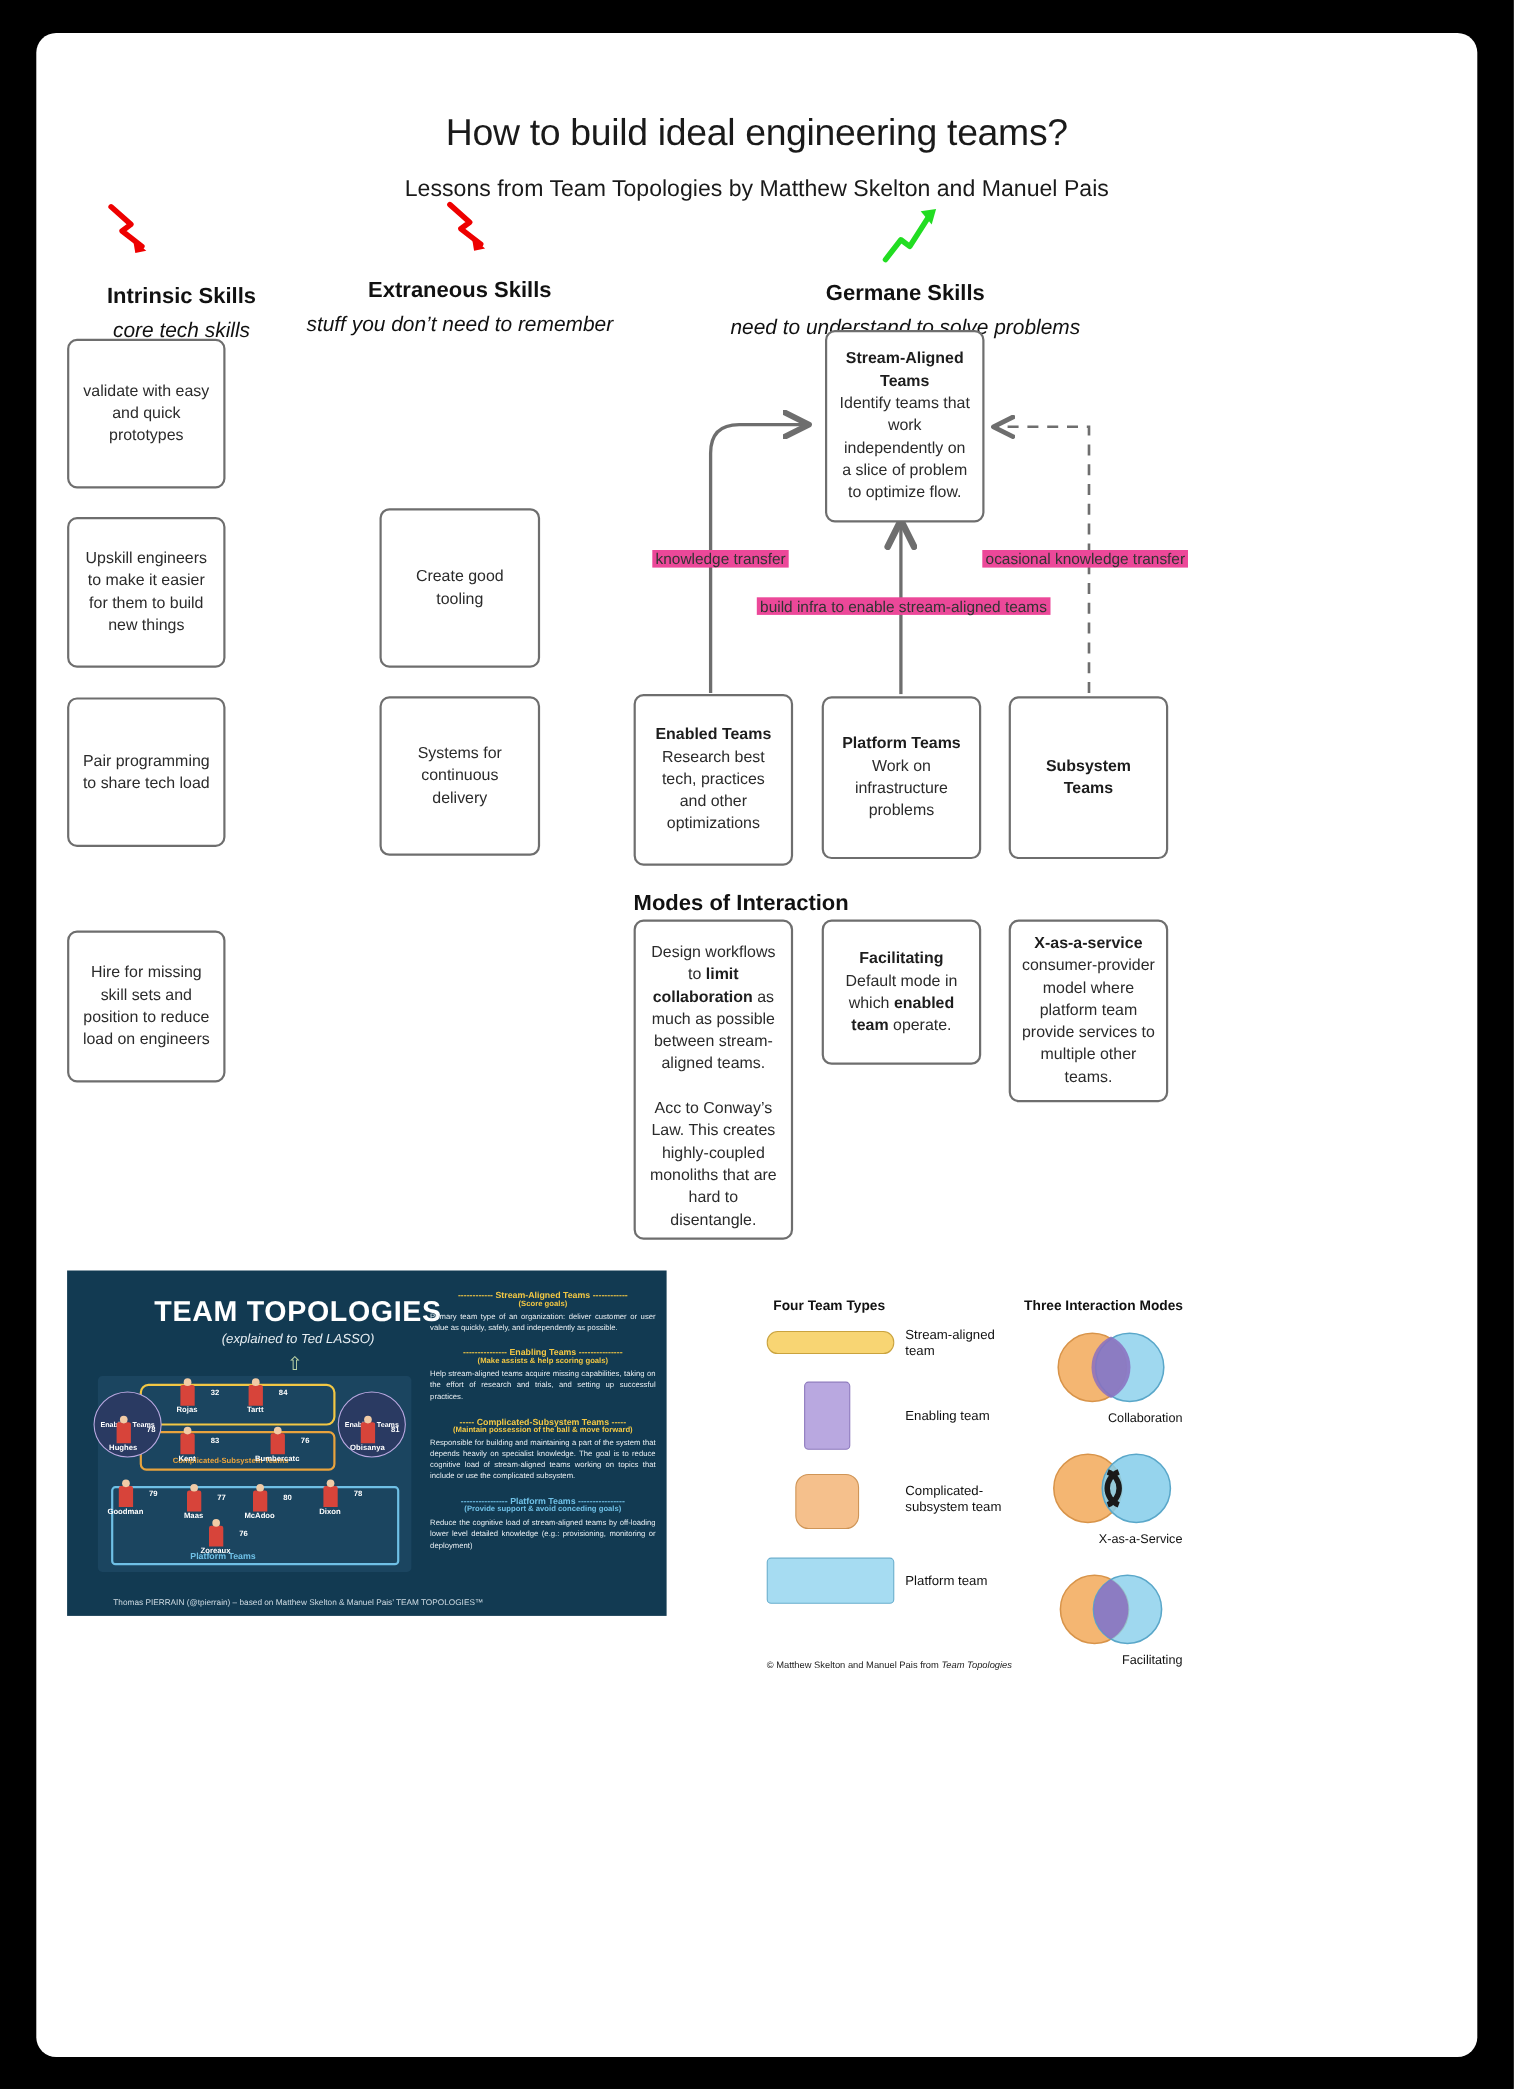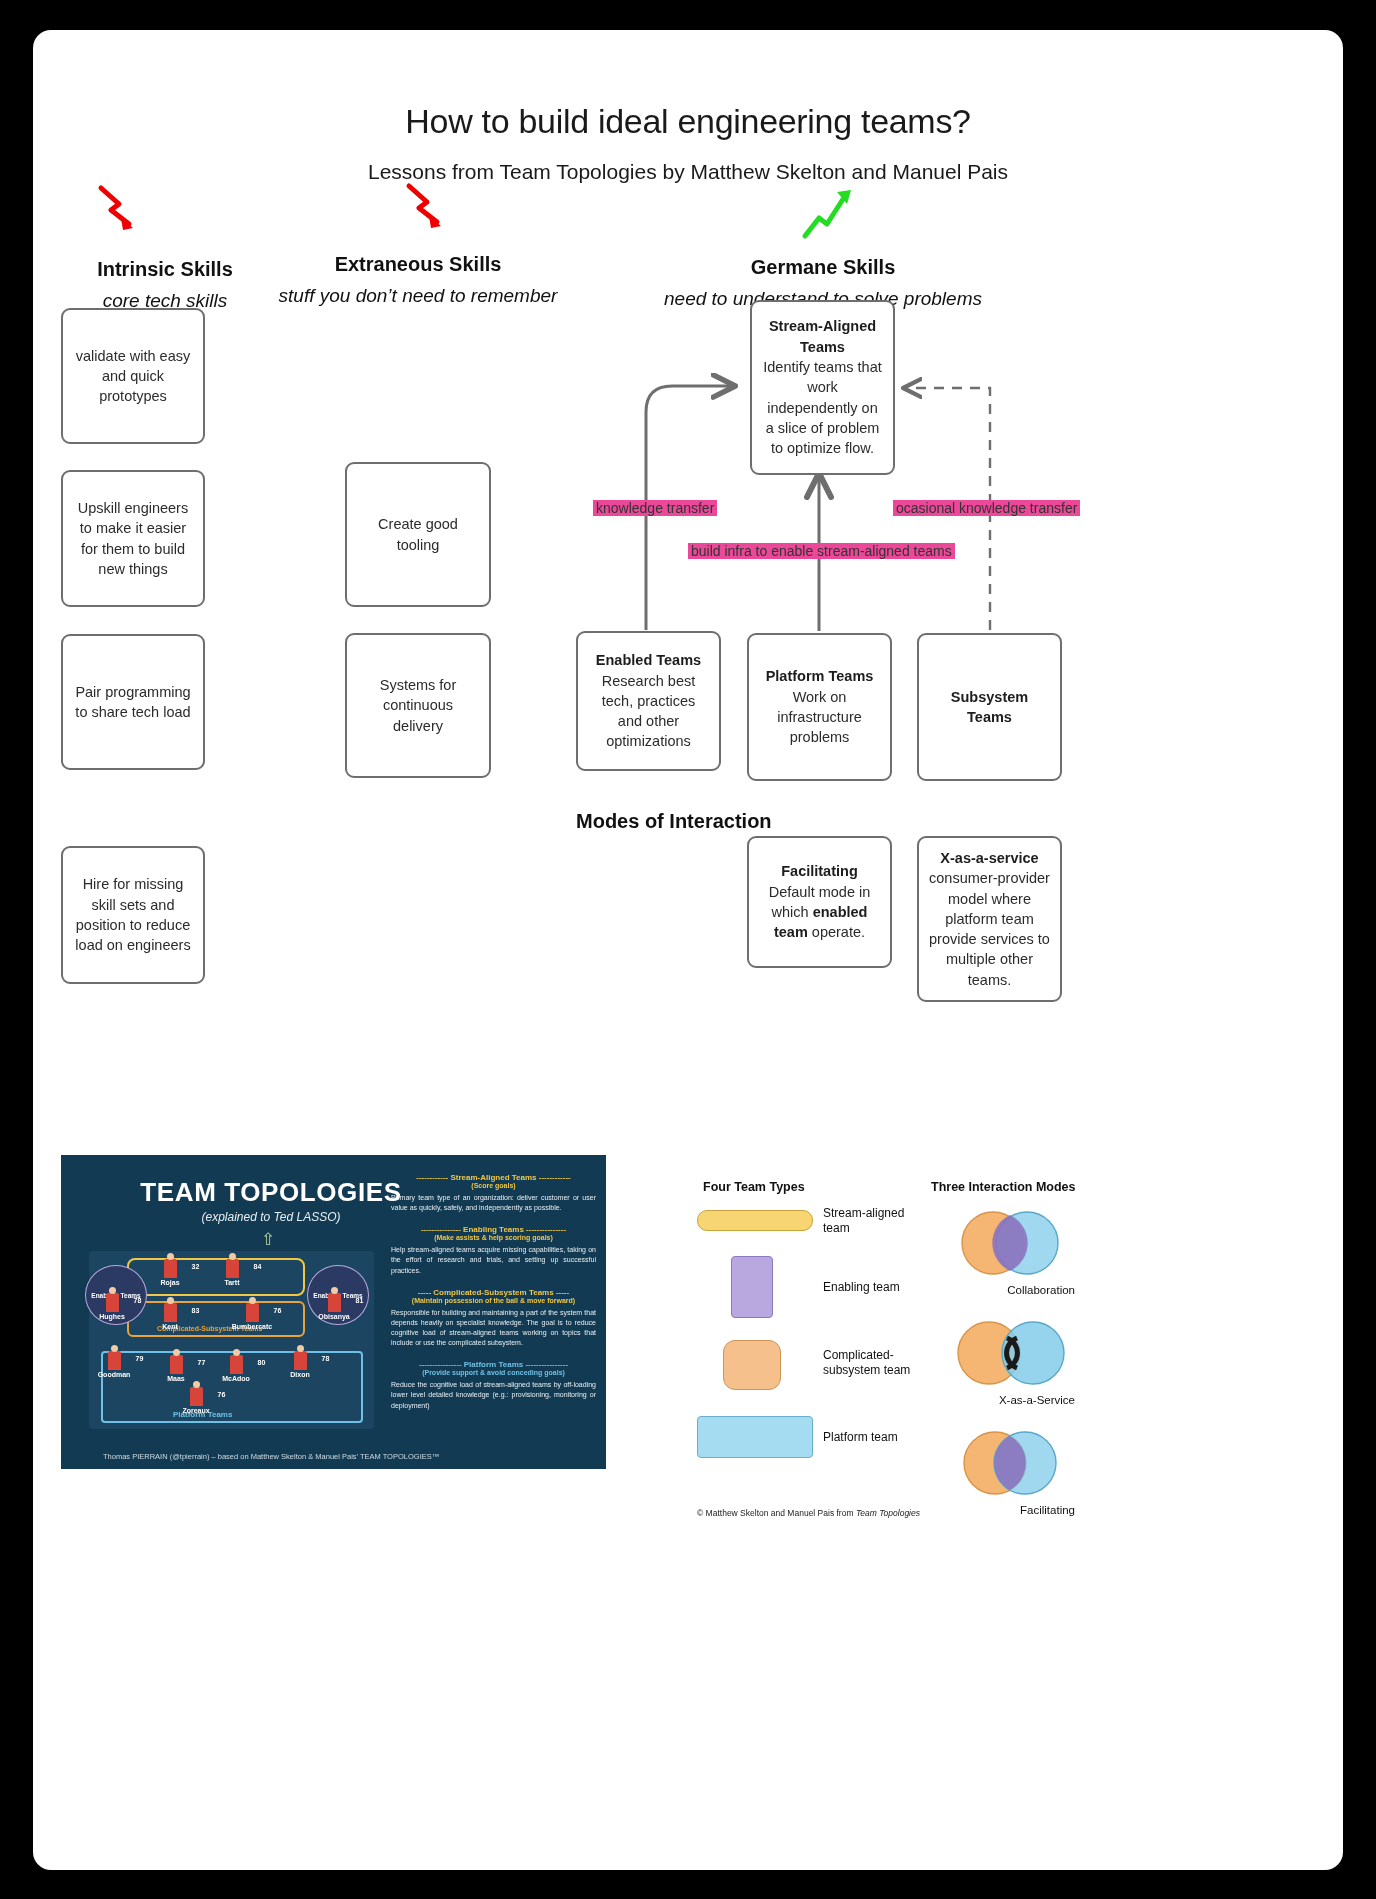--- a/index.html
+++ b/index.html
@@ -214,36 +214,40 @@
 
   <div class="edge-label" style="left:560px; top:470px;">knowledge transfer</div>
   <div class="edge-label" style="left:655px; top:513px;">build infra to enable stream-aligned teams</div>
   <div class="edge-label" style="left:860px; top:470px;">ocasional knowledge transfer</div>
 
   <div class="box" style="left:717px; top:270px; width:145px; height:175px; flex-direction:column;">
     <b>Stream-Aligned Teams</b>
     <span>Identify teams that work independently on a slice of problem to optimize flow.</span>
   </div>
 
-  <div class="box" style="left:543px; top:601px; width:145px; height:140px; flex-direction:column;">
+  <div class="box" style="left:543px; top:601px; width:145px; height:156px; flex-direction:column;">
     <b>Enabled Teams</b>
     <span>Research best tech, practices and other optimizations</span>
   </div>
 
   <div class="box" style="left:714px; top:603px; width:145px; height:148px; flex-direction:column;">
     <b>Platform Teams</b>
     <span>Work on infrastructure problems</span>
   </div>
 
   <div class="box" style="left:884px; top:603px; width:145px; height:148px; flex-direction:column;">
     <b>Subsystem Teams</b>
   </div>
 
   <div class="section-head" style="left:543px; top:780px;">Modes of Interaction</div>
 
+  <div class="box" id="mode0" style="left:543px; top:806px; width:145px; height:291px;
+                         align-items:flex-start; padding-top:18px;">
+      <div><span>Design workflows to </span><b>limit collaboration</b><span> as much as possible between stream-aligned teams.</span><br><br><span>Acc to Conway’s Law. This creates highly-coupled monoliths that are hard to disentangle.</span></div>
+    </div>
   <div class="box" id="mode1" style="left:714px; top:806px; width:145px; height:132px;">
       <div><b>Facilitating</b><br><span>Default mode in which </span><b>enabled team</b><span> operate.</span></div>
     </div>
   <div class="box" id="mode2" style="left:884px; top:806px; width:145px; height:166px;">
       <div><b>X-as-a-service</b><br><span>consumer-provider model where platform team provide services to multiple other teams.</span></div>
     </div>
 
   <div class="info-left">
     <div class="tt-title">TEAM TOPOLOGIES</div>
     <div class="tt-sub">(explained to Ted LASSO)</div>

